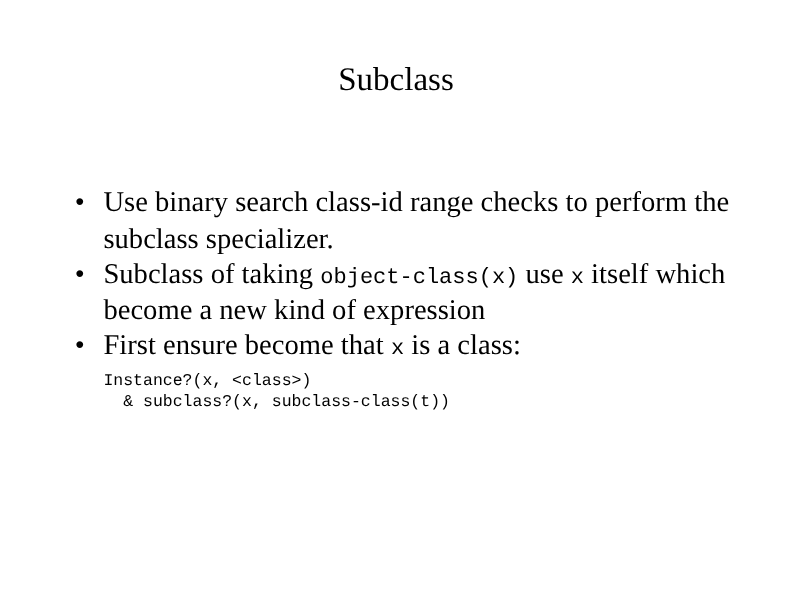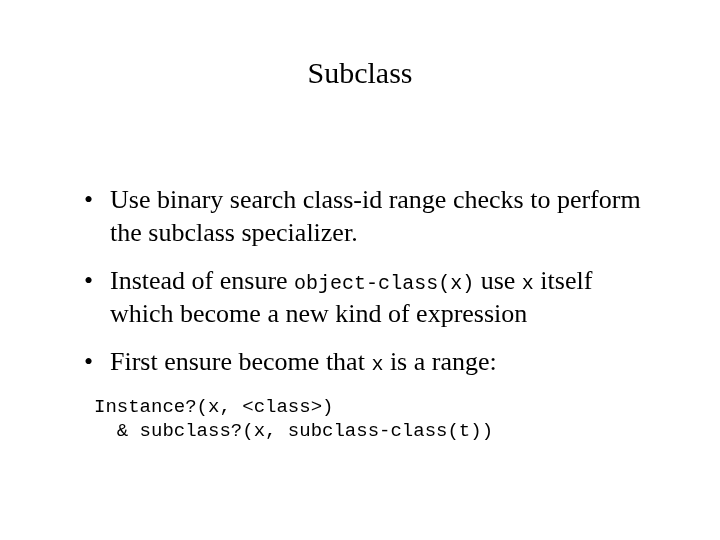--- a/index.html
+++ b/index.html
@@ -35,53 +35,53 @@
   ul.bullets {
     list-style: none;
     margin: 0;
     padding: 0;
   }
   ul.bullets > li {
     position: relative;
     padding-left: 28px;
     font-size: 26px;
     line-height: 1.25;
-    margin: 16px;
+    margin: 0;
   }
   ul.bullets > li::before {
     content: "•";
     position: absolute;
     left: 2px;
     top: 0;
     font-size: 26px;
     line-height: 1.25;
   }
   .mono {
     font-family: "Courier New", Courier, monospace;
     font-size: 20px;
   }
   .codeblock {
     margin-top: 6px;
     margin-left: 28px;
     font-family: "Courier New", Courier, monospace;
-    font-size: 19px;
+    font-size: 15px;
     line-height: 1.3;
     white-space: pre;
   }
 </style>
 </head>
 <body>
 
 <div class="slide">
 
   <div class="title">Subclass</div>
 
   <div class="body">
     <ul class="bullets">
       <li><span>Use binary search class-id range checks to perform the subclass specializer.</span></li>
-      <li><span>Instead of ensure </span><span class="mono">object-class(x)</span><span> use </span><span class="mono">x</span><span> itself which become a new kind of expression</span></li>
-      <li><span>First ensure become that </span><span class="mono">x</span><span> is a range:</span></li>
+      <li><span>Subclass of taking </span><span class="mono">object-class(x)</span><span> use </span><span class="mono">x</span><span> itself which become a new kind of expression</span></li>
+      <li><span>First ensure become that </span><span class="mono">x</span><span> is a class:</span></li>
     </ul>
     <div class="codeblock"><span>Instance?(x, &lt;class&gt;)</span>
 <span>  &amp; subclass?(x, subclass-class(t))</span></div>
   </div>
 
 </div>
 
 </body></html>

